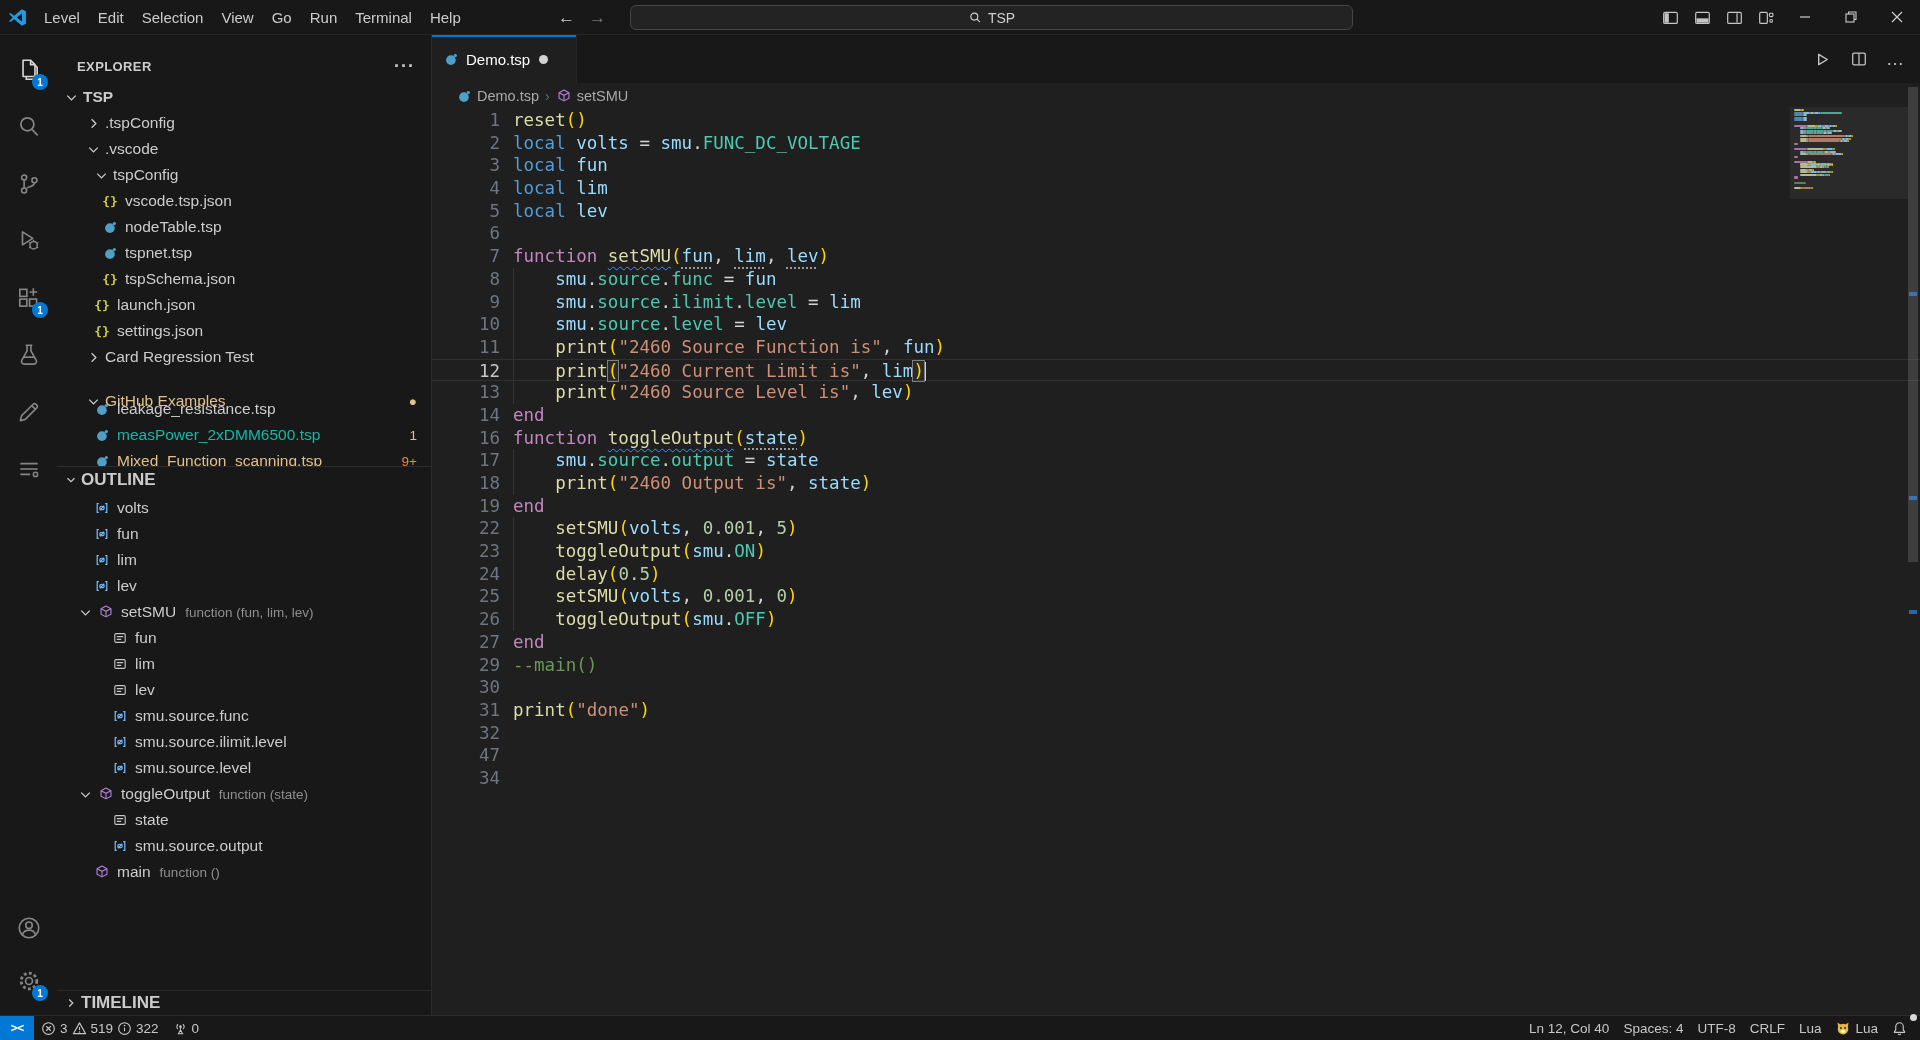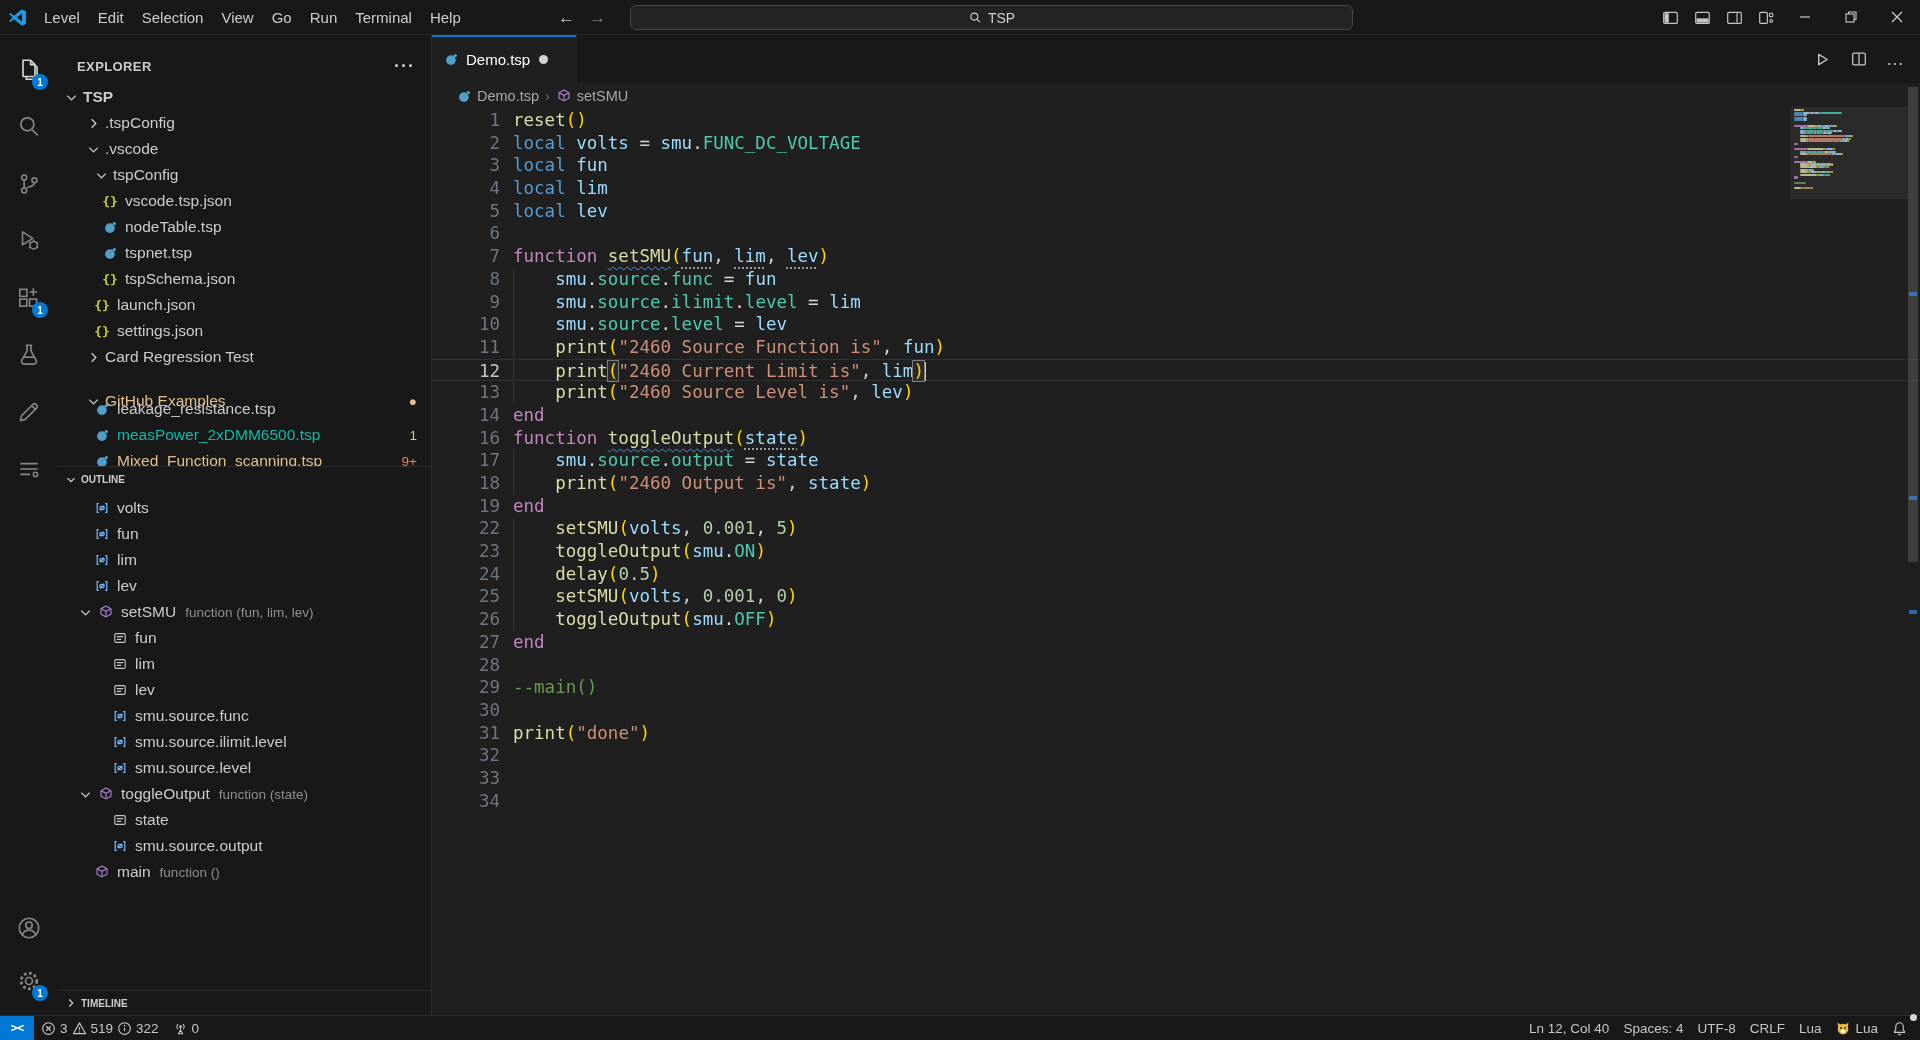--- a/index.html
+++ b/index.html
@@ -37,21 +37,21 @@
   .pane-title .more { margin-left:auto; font-size:18px; letter-spacing:1px; color:#cccccc; }
   .row { position:absolute; left:0; right:0; height:26px; display:flex; align-items:center; font-size:15.5px; color:#cccccc; }
   .row .chev { width:16px; height:16px; flex:none; display:flex; align-items:center; justify-content:center; margin-right:4px; color:#cccccc; }
   .row .ficon { width:18px; height:18px; flex:none; display:flex; align-items:center; justify-content:center; margin-right:6px; }
   .row .lbl { white-space:nowrap; overflow:hidden; text-overflow:ellipsis; }
   .row .lbl.bold { font-weight:700; }
   .row .badge { margin-left:auto; padding-right:14px; font-size:13.5px; }
   .row .detail { margin-left:9px; font-size:13.5px; color:#8f8f8f; white-space:nowrap; }
   .json-glyph { color:#cbcb41; font-weight:700; font-size:13px; font-family:"DejaVu Sans Mono",monospace; }
   .section-hdr { position:absolute; left:0; right:0; height:26px; background:#181818; border-top:1px solid #2b2b2b;
-    display:flex; align-items:center; padding-left:4px; font-size:10px; font-weight:700; color:#cccccc; z-index:3; }
+    display:flex; align-items:center; padding-left:4px; font-size:17px; font-weight:700; color:#cccccc; z-index:3; }
   .section-hdr .chev { width:16px; height:16px; margin:0 2px 0 2px; display:flex; align-items:center; justify-content:center; }
 
   
   .editor { position:relative; flex:1; background:#1f1f1f; overflow:hidden; }
   .tabbar { position:absolute; top:0; left:0; right:0; height:48px; background:#181818; display:flex; align-items:stretch; }
   .tab { position:relative; width:145px; background:#1f1f1f; border-right:1px solid #252525; display:flex; align-items:center;
     padding:0 10px 0 12px; gap:7px; font-size:15px; color:#ffffff; }
   .tab::before { content:""; position:absolute; top:0; left:0; right:0; height:2px; background:#0078d4; }
   .dirty-dot { width:9px; height:9px; border-radius:50%; background:#d2d2d2; margin-left:2px; }
   .editor-actions { margin-left:auto; display:flex; align-items:center; gap:18px; padding-right:16px; color:#c5c5c5; }
@@ -614,26 +614,25 @@
           <div class="line"><span class="ln">16</span><span class="lc"><span class="" style="color: rgb(197, 134, 192);">function </span><span class="f-squig" style="color: rgb(220, 220, 170);">toggleOutput</span><span class="" style="color: rgb(255, 215, 0);">(</span><span class="f-dots" style="color: rgb(156, 220, 254);">state</span><span class="" style="color: rgb(255, 215, 0);">)</span></span></div>
           <div class="line guided"><span class="ln">17</span><span class="lc"><span class="" style="color: rgb(212, 212, 212);">    </span><span class="" style="color: rgb(156, 220, 254);">smu</span><span class="" style="color: rgb(212, 212, 212);">.</span><span class="" style="color: rgb(78, 201, 176);">source</span><span class="" style="color: rgb(212, 212, 212);">.</span><span class="" style="color: rgb(78, 201, 176);">output</span><span class="" style="color: rgb(212, 212, 212);"> = </span><span class="" style="color: rgb(156, 220, 254);">state</span></span></div>
           <div class="line guided"><span class="ln">18</span><span class="lc"><span class="" style="color: rgb(212, 212, 212);">    </span><span class="" style="color: rgb(220, 220, 170);">print</span><span class="" style="color: rgb(255, 215, 0);">(</span><span class="" style="color: rgb(206, 145, 120);">"2460 Output is"</span><span class="" style="color: rgb(212, 212, 212);">, </span><span class="" style="color: rgb(156, 220, 254);">state</span><span class="" style="color: rgb(255, 215, 0);">)</span></span></div>
           <div class="line"><span class="ln">19</span><span class="lc"><span class="" style="color: rgb(197, 134, 192);">end</span></span></div>
           <div class="line guided"><span class="ln">22</span><span class="lc"><span class="" style="color: rgb(212, 212, 212);">    </span><span class="" style="color: rgb(220, 220, 170);">setSMU</span><span class="" style="color: rgb(255, 215, 0);">(</span><span class="" style="color: rgb(156, 220, 254);">volts</span><span class="" style="color: rgb(212, 212, 212);">, </span><span class="" style="color: rgb(181, 206, 168);">0.001</span><span class="" style="color: rgb(212, 212, 212);">, </span><span class="" style="color: rgb(181, 206, 168);">5</span><span class="" style="color: rgb(255, 215, 0);">)</span></span></div>
           <div class="line guided"><span class="ln">23</span><span class="lc"><span class="" style="color: rgb(212, 212, 212);">    </span><span class="" style="color: rgb(220, 220, 170);">toggleOutput</span><span class="" style="color: rgb(255, 215, 0);">(</span><span class="" style="color: rgb(156, 220, 254);">smu</span><span class="" style="color: rgb(212, 212, 212);">.</span><span class="" style="color: rgb(78, 201, 176);">ON</span><span class="" style="color: rgb(255, 215, 0);">)</span></span></div>
           <div class="line guided"><span class="ln">24</span><span class="lc"><span class="" style="color: rgb(212, 212, 212);">    </span><span class="" style="color: rgb(220, 220, 170);">delay</span><span class="" style="color: rgb(255, 215, 0);">(</span><span class="" style="color: rgb(181, 206, 168);">0.5</span><span class="" style="color: rgb(255, 215, 0);">)</span></span></div>
           <div class="line guided"><span class="ln">25</span><span class="lc"><span class="" style="color: rgb(212, 212, 212);">    </span><span class="" style="color: rgb(220, 220, 170);">setSMU</span><span class="" style="color: rgb(255, 215, 0);">(</span><span class="" style="color: rgb(156, 220, 254);">volts</span><span class="" style="color: rgb(212, 212, 212);">, </span><span class="" style="color: rgb(181, 206, 168);">0.001</span><span class="" style="color: rgb(212, 212, 212);">, </span><span class="" style="color: rgb(181, 206, 168);">0</span><span class="" style="color: rgb(255, 215, 0);">)</span></span></div>
           <div class="line guided"><span class="ln">26</span><span class="lc"><span class="" style="color: rgb(212, 212, 212);">    </span><span class="" style="color: rgb(220, 220, 170);">toggleOutput</span><span class="" style="color: rgb(255, 215, 0);">(</span><span class="" style="color: rgb(156, 220, 254);">smu</span><span class="" style="color: rgb(212, 212, 212);">.</span><span class="" style="color: rgb(78, 201, 176);">OFF</span><span class="" style="color: rgb(255, 215, 0);">)</span></span></div>
           <div class="line"><span class="ln">27</span><span class="lc"><span class="" style="color: rgb(197, 134, 192);">end</span></span></div>
-          <div class="line"><span class="ln">28</span><span class="lc"></span></div>
           <div class="line"><span class="ln">29</span><span class="lc"><span class="" style="color: rgb(106, 153, 85);">--main()</span></span></div>
           <div class="line"><span class="ln">30</span><span class="lc"></span></div>
           <div class="line"><span class="ln">31</span><span class="lc"><span class="" style="color: rgb(220, 220, 170);">print</span><span class="" style="color: rgb(255, 215, 0);">(</span><span class="" style="color: rgb(206, 145, 120);">"done"</span><span class="" style="color: rgb(255, 215, 0);">)</span></span></div>
           <div class="line"><span class="ln">32</span><span class="lc"></span></div>
-          <div class="line"><span class="ln">33</span><span class="lc"></span></div>
+          <div class="line"><span class="ln">47</span><span class="lc"></span></div>
           <div class="line"><span class="ln">34</span><span class="lc"></span></div>
         </div>
     </div>
     <div class="minimap">
       <div class="mm-slider"></div>
       <div id="mm-rows">
           <div class="mm-row"><span class="mm-seg" style="width: 7.25px; background: rgb(220, 220, 170);"></span><span class="mm-seg" style="width: 2.9px; background: rgb(255, 215, 0);"></span></div>
           <div class="mm-row"><span class="mm-seg" style="width: 8.7px; background: rgb(86, 156, 214);"></span><span class="mm-seg" style="width: 7.25px; background: rgb(156, 220, 254);"></span><span class="mm-seg" style="width: 4.35px; background: rgb(212, 212, 212);"></span><span class="mm-seg" style="width: 4.35px; background: rgb(156, 220, 254);"></span><span class="mm-seg" style="width: 1.45px; background: rgb(212, 212, 212);"></span><span class="mm-seg" style="width: 21.75px; background: rgb(78, 201, 176);"></span></div>
           <div class="mm-row"><span class="mm-seg" style="width: 8.7px; background: rgb(86, 156, 214);"></span><span class="mm-seg" style="width: 4.35px; background: rgb(156, 220, 254);"></span></div>
           <div class="mm-row"><span class="mm-seg" style="width: 8.7px; background: rgb(86, 156, 214);"></span><span class="mm-seg" style="width: 4.35px; background: rgb(156, 220, 254);"></span></div>

